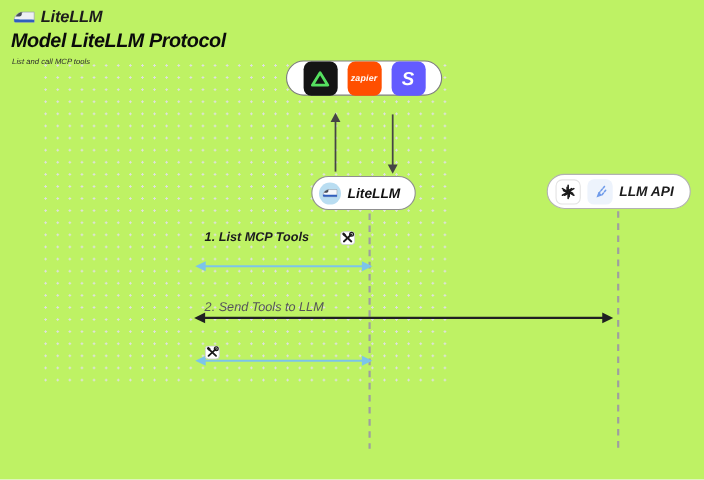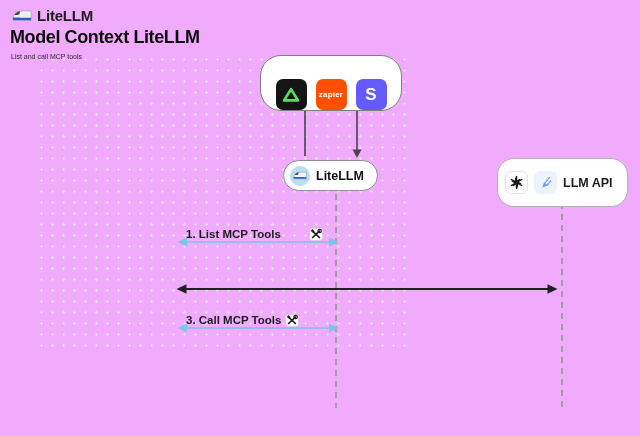--- a/index.html
+++ b/index.html
@@ -1,72 +1,72 @@
 <!DOCTYPE html>
 <html><head>
 <meta charset="utf-8">
 <style>
   html,body{margin:0;padding:0;background:#f7f7f8;}
   .canvas{
     position:relative;width:640px;height:436px;overflow:hidden;
-    background:#f0abfc;font-family:"Liberation Sans",sans-serif;
+    background:#bef264;font-family:"Liberation Sans",sans-serif;font-style:italic;
     -webkit-font-smoothing:antialiased;
   }
   .dots{
     position:absolute;left:36px;top:54px;width:372px;height:300px;
     background-image:radial-gradient(circle,#e1e0e3 1.1px,transparent 1.1px);
     background-size:11px 11px;z-index:0;
   }
   .overlay{position:absolute;left:0;top:0;z-index:2;pointer-events:none;}
 
   
   .brand{position:absolute;left:12px;top:7px;display:flex;align-items:center;gap:5px;z-index:3;}
   .brand-name{font-size:15px;font-weight:700;color:#1c1c1c;letter-spacing:-.2px;}
   .title{position:absolute;left:10px;top:27px;font-size:18px;font-weight:800;color:#0b0b0b;letter-spacing:-.4px;z-index:3;}
   .subtitle{position:absolute;left:11px;top:53px;font-size:7px;color:#2c2c2c;z-index:3;}
 
   
   .mcp-label{position:absolute;left:260px;top:38px;width:142px;text-align:center;font-size:11.5px;font-weight:600;color:#121212;z-index:3;}
   .mcp-pill{
-    position:absolute;left:260px;top:55px;width:142px;height:56px;box-sizing:border-box;
+    position:absolute;left:260px;top:55px;width:142px;height:32px;box-sizing:border-box;
     background:#fff;border:1.2px solid #7e7e7e;border-radius:21px;
-    display:flex;align-items:flex-end;justify-content:center;gap:9px;z-index:3;
+    display:flex;align-items:flex-start;justify-content:center;gap:9px;z-index:3;
   }
   .tool{width:31px;height:31px;border-radius:7px;display:grid;place-items:center;}
   .tool.dark{background:#141414;}
   .tool.zap{background:#ff4f00;}
   .tool.str{background:#635bff;}
   .tool .wordmark{color:#fff;font-size:8px;font-weight:700;letter-spacing:.2px;}
   .tool .slogo{color:#fff;font-size:17px;font-weight:700;}
 
   
   .node{
     position:absolute;box-sizing:border-box;background:#fff;
     display:flex;align-items:center;z-index:3;
   }
   .node-litellm{left:283px;top:160px;width:95px;height:31px;border:1.2px solid #8f8f8f;border-radius:16px;padding-left:6px;gap:6px;}
   .node-litellm .nlabel{font-size:12.5px;font-weight:700;color:#121212;}
   .ll-icon{width:20px;height:20px;border-radius:50%;background:#b9ddf1;display:grid;place-items:center;flex:0 0 auto;}
 
-  .node-llmapi{left:497px;top:158px;width:131px;height:49px;border:1.2px solid #b2b2b2;border-radius:17px;padding-left:7px;gap:6px;}
+  .node-llmapi{left:497px;top:158px;width:131px;height:32px;border:1.2px solid #b2b2b2;border-radius:17px;padding-left:7px;gap:6px;}
   .node-llmapi .nlabel{font-size:12.5px;font-weight:600;color:#1d1d1d;}
   .sq-icon{width:23px;height:23px;border-radius:6px;display:grid;place-items:center;flex:0 0 auto;box-sizing:border-box;}
   .openai-sq{background:#fff;border:1px solid #e3e3e3;}
   .prov-sq{background:#edf3fc;}
 
   .node-client{left:36px;top:219px;width:139px;height:127px;border:1px solid #ececec;border-radius:22px;
     box-shadow:0 1px 2px rgba(0,0,0,.03);padding-left:18px;gap:10px;}
   .client-ico{width:38px;height:38px;border-radius:10px;border:1px solid #ececec;background:#fff;display:grid;place-items:center;flex:0 0 auto;}
   .node-client .nlabel{font-size:13px;font-weight:600;color:#141414;}
 
   
   .step{position:absolute;display:flex;align-items:center;gap:4px;z-index:3;font-size:11.5px;line-height:13px;}
   .step-dark{color:#1b1b1e;font-weight:600;}
   .step-gray{color:#55555a;font-weight:500;}
-  .s1{left:186px;top:228px;gap:28px;}
+  .s1{left:186px;top:210px;gap:28px;}
   .s2{left:186px;top:274px;}
   .s3{left:186px;top:314px;}
 </style>
 </head>
 <body>
 
 <div class="canvas">
 
   <div class="dots"></div>
 
@@ -103,21 +103,21 @@
   </svg>
 
   <div class="brand">
     <svg width="20" height="13" viewBox="0 0 22 14">
       <path d="M21 2 L10 2 C5.2 2 1.6 5.4 1 9 L1 11 C1 11.8 1.6 12.2 2.3 12.2 L21 12.2 Z" fill="#eef0f4" stroke="#9aa1ad" stroke-width="0.7"></path>
       <path d="M1 9 C5 9.5 14 9.6 21 9.6 L21 12.2 L2.3 12.2 C1.6 12.2 1 11.8 1 11 Z" fill="#2f5fbe"></path>
       <path d="M10 2 C6.6 2 3.8 3.9 2.4 6.4 L6.2 6.4 C7.6 6.4 8.6 5.4 8.6 4 L8.6 2 Z" fill="#474d57"></path>
     </svg>
     <span class="brand-name">LiteLLM</span>
   </div>
-  <div class="title">Model Context LiteLLM</div>
+  <div class="title">Model LiteLLM Protocol</div>
   <div class="subtitle">List and call MCP tools</div>
 
   <div class="mcp-pill">
     <div class="tool dark">
       <svg width="18" height="16" viewBox="0 0 18 16">
         <path d="M9 2.2 L16 13.4 L2 13.4 Z" fill="none" stroke="#55e060" stroke-width="2.6" stroke-linejoin="round"></path>
       </svg>
     </div>
     <div class="tool zap">
       <span class="wordmark">zapier</span>
@@ -170,23 +170,25 @@
       <rect x="0.6" y="0.6" width="12.8" height="11.8" rx="3" fill="#fff" stroke="#cfcfcf" stroke-width="0.9"></rect>
       <g stroke="#1b1b1b" stroke-width="1.7" stroke-linecap="round">
         <line x1="3.6" y1="9.5" x2="10.4" y2="3.2"></line>
         <line x1="3.6" y1="3.2" x2="10.4" y2="9.5"></line>
       </g>
       <rect x="2.2" y="1.9" width="3.2" height="2.3" rx="0.6" transform="rotate(42 3.8 3)" fill="#1b1b1b"></rect>
       <circle cx="10.6" cy="3.0" r="1.7" fill="none" stroke="#1b1b1b" stroke-width="1.2"></circle>
     </svg>
   </div>
 
+  <div class="step step-gray s2">
+    <span>2. Send Tools to LLM</span>
+  </div>
 
   <div class="step step-dark s3">
-    <span>3. Call MCP Tools</span>
     <svg width="14" height="13" viewBox="0 0 14 13">
       <rect x="0.6" y="0.6" width="12.8" height="11.8" rx="3" fill="#fff" stroke="#cfcfcf" stroke-width="0.9"></rect>
       <g stroke="#1b1b1b" stroke-width="1.7" stroke-linecap="round">
         <line x1="3.6" y1="9.5" x2="10.4" y2="3.2"></line>
         <line x1="3.6" y1="3.2" x2="10.4" y2="9.5"></line>
       </g>
       <rect x="2.2" y="1.9" width="3.2" height="2.3" rx="0.6" transform="rotate(42 3.8 3)" fill="#1b1b1b"></rect>
       <circle cx="10.6" cy="3.0" r="1.7" fill="none" stroke="#1b1b1b" stroke-width="1.2"></circle>
     </svg>
   </div>

